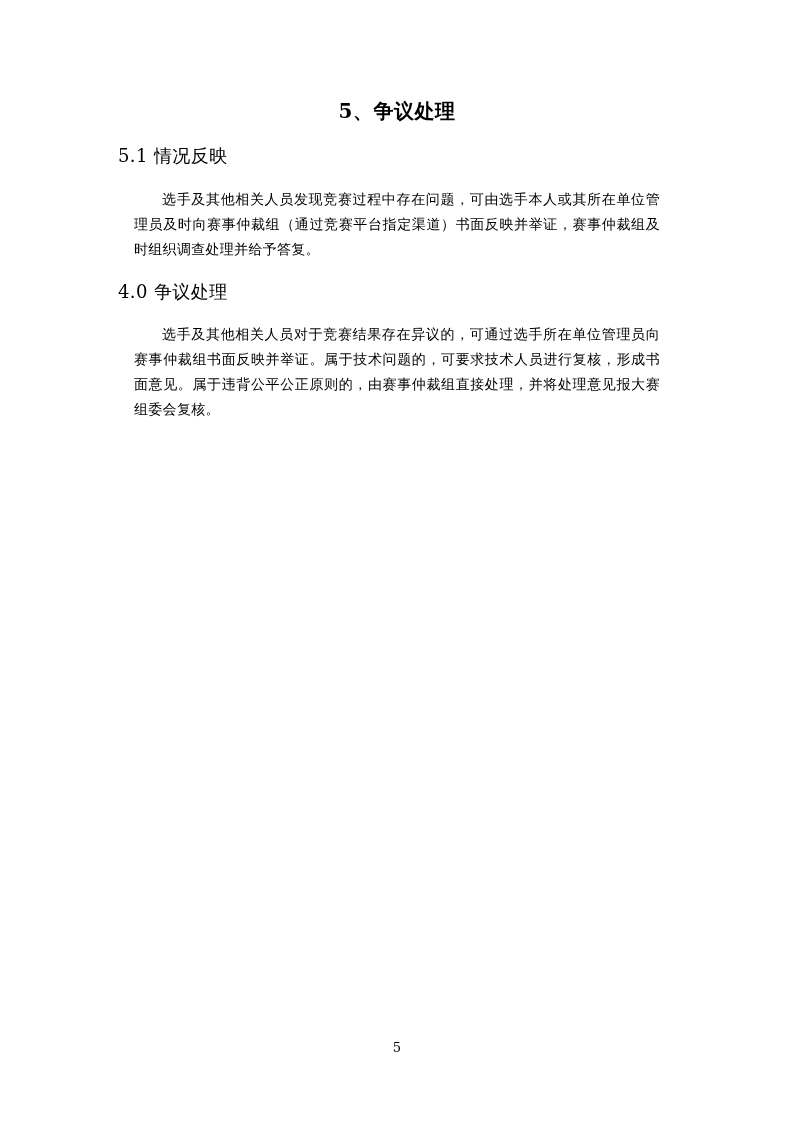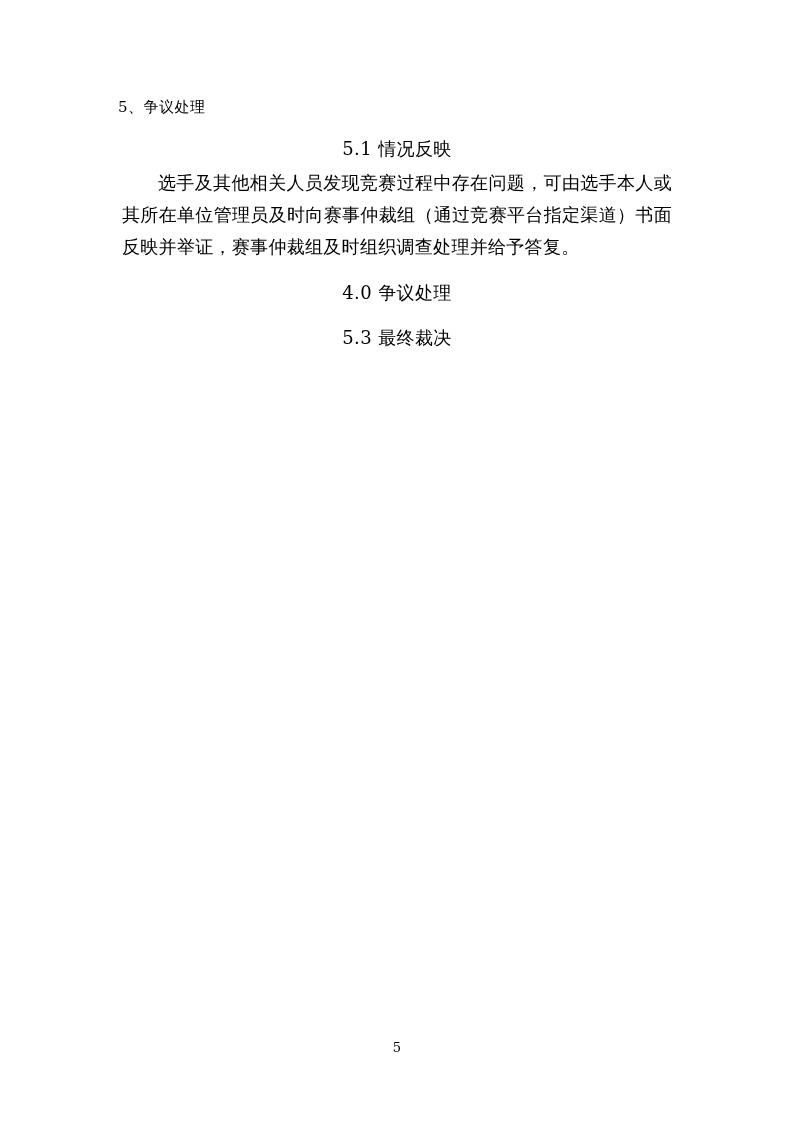--- a/index.html
+++ b/index.html
@@ -23,40 +23,40 @@
     height: 1123px;
     background: #ffffff;
   }
   .content {
     position: absolute;
     left: 118px;
     top: 96px;
     width: 558px;
   }
   .h1 {
-    font-size: 15px;
-    font-weight: normal;
+    font-size: 20px;
+    font-weight: bold;
     letter-spacing: 0.5px;
     margin: 0 0 14px 0;
     line-height: 1.5;
+    text-align: center;
   }
   .h2 {
     font-size: 18px;
     font-weight: normal;
     margin: 16px 0 4px 0;
     line-height: 1.6;
     letter-spacing: 0.4px;
-    text-align: center;
   }
   .para {
-    font-size: 18px;
+    font-size: 14px;
     line-height: 1.78;
     text-align: justify;
     text-justify: inter-ideograph;
-    margin: 4px;
+    margin: 16px;
     text-indent: 2em;
     letter-spacing: 0.3px;
   }
   .footer {
     position: absolute;
     left: 0;
     top: 1040px;
     width: 794px;
     text-align: center;
     font-size: 13px;
@@ -68,19 +68,19 @@
 
 <div class="page">
   <div class="content">
 
     <h1 class="h1">5、争议处理</h1>
 
     <h2 class="h2">5.1 情况反映</h2>
     <p class="para">选手及其他相关人员发现竞赛过程中存在问题，可由选手本人或其所在单位管理员及时向赛事仲裁组（通过竞赛平台指定渠道）书面反映并举证，赛事仲裁组及时组织调查处理并给予答复。</p>
 
     <h2 class="h2">4.0 争议处理</h2>
+    <p class="para">选手及其他相关人员对于竞赛结果存在异议的，可通过选手所在单位管理员向赛事仲裁组书面反映并举证。属于技术问题的，可要求技术人员进行复核，形成书面意见。属于违背公平公正原则的，由赛事仲裁组直接处理，并将处理意见报大赛组委会复核。</p>
 
-    <h2 class="h2">5.3 最终裁决</h2>
 
   </div>
 
   <div class="footer">5</div>
 </div>
 
 </body></html>

